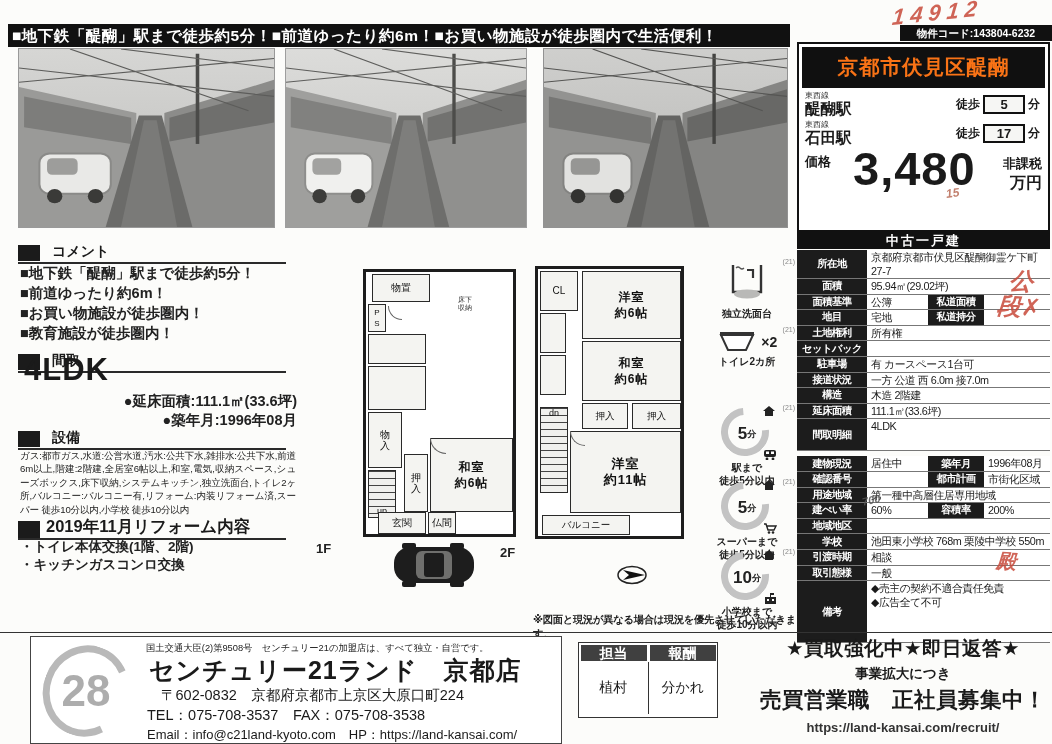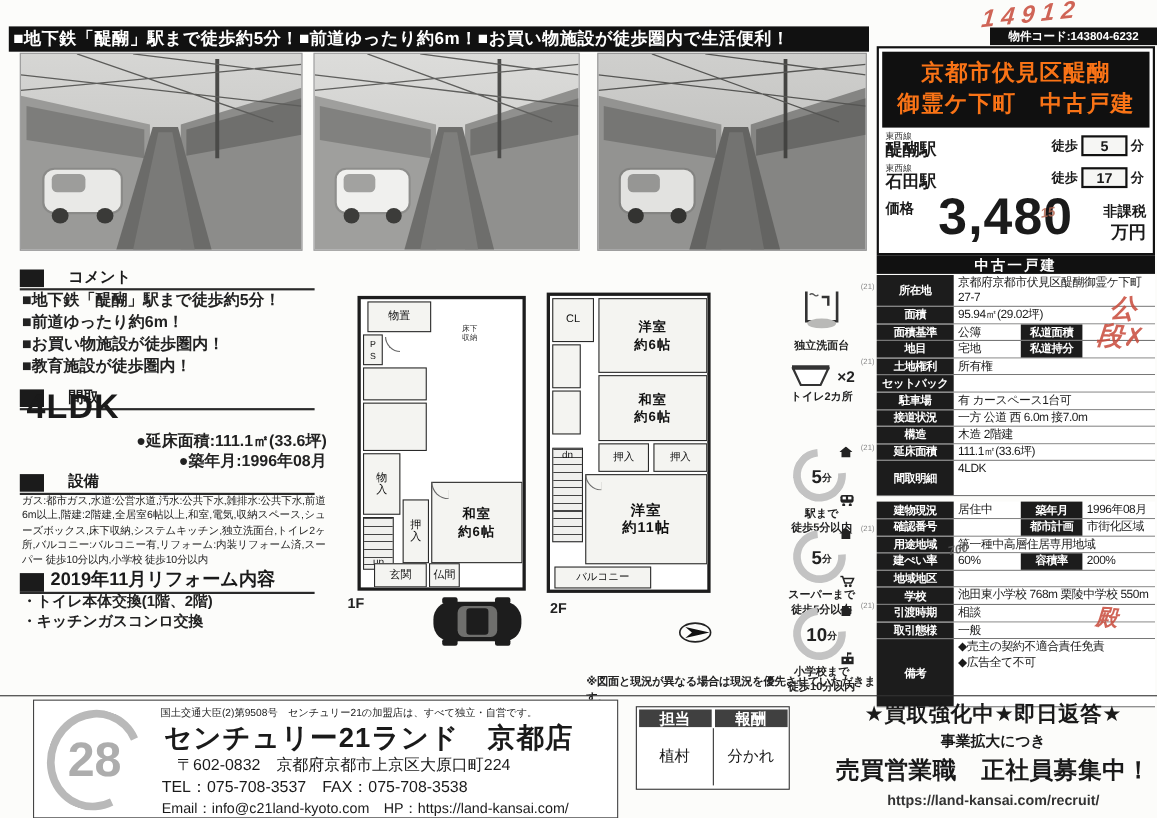--- a/index.html
+++ b/index.html
@@ -14,38 +14,38 @@
 
   
   .photo { position:absolute; top:48px; height:180px; border:1px solid #999; background:#cfcfcf; }
   .photo svg { width:100%; height:100%; display:block; }
   #photo-1 { left:18px;  width:257px; }
   #photo-2 { left:285px; width:242px; filter:brightness(1.03); }
   #photo-3 { left:543px; width:245px; filter:brightness(.95) contrast(1.05); }
 
   
   .sec-head { position:absolute; left:18px; width:268px; border-bottom:2px solid #2a2a2a;
-              font-weight:bold; font-size:14px; display:flex; align-items:flex-end; gap:22px; padding-bottom:1px;}
+              font-weight:bold; font-size:14px; display:flex; align-items:flex-end; gap:12px; padding-bottom:1px;}
   .sec-head .sq { width:22px; height:16px; background:#1b1b1b; display:inline-block; }
   .c-line { position:relative; font-weight:bold; font-size:14.5px; line-height:20px; color:#222; }
   #comment-lines { position:absolute; left:20px; top:263px; width:275px; }
   #madori-type { position:absolute; left:24px; top:352px; font-size:31px; font-weight:bold; letter-spacing:1px; }
   #madori-details { position:absolute; left:22px; top:392px; width:275px; }
   #madori-details .c-line { font-size:14.5px; line-height:19px;text-align:right; }
   #setsubi-text { position:absolute; left:20px; top:449px; width:276px; font-size:9.6px; line-height:13.4px;
                   color:#222; letter-spacing:-.2px; text-align:justify; }
   #reform-head { position:absolute; left:18px; top:516px; width:268px; border-bottom:2px solid #2a2a2a;
                  font-weight:bold; font-size:16.5px; display:flex; align-items:flex-end; gap:6px; }
   #reform-head .sq { width:22px; height:17px; background:#1b1b1b; }
   #reform-lines { position:absolute; left:20px; top:538px; width:275px; }
   #reform-lines .c-line { font-size:13.5px; line-height:18px; }
 
   
   #floorplan { position:absolute; left:300px; top:255px; width:395px; height:365px; }
-  .plan { position:absolute; border:3px solid #1d1d1d; background:#fff; }
+  .plan { position:absolute; border:3px solid #1d1d1d; background:#fff;margin-left:38px; }
   #plan-1f { left:25px; top:14px; width:153px; height:268px; }
   #plan-2f { left:197px; top:11px; width:149px; height:273px; }
   .room { position:absolute; border:1.6px solid #2a2a2a; background:#f4f4f1; display:flex;
           align-items:center; justify-content:center; text-align:center; font-size:10px;
           line-height:11.5px; white-space:pre-line; color:#111; overflow:hidden;}
   .room.big { font-size:13px; line-height:16px; font-weight:bold; letter-spacing:1px;}
   .tinytxt { position:absolute; font-size:7px; line-height:8px; color:#333; white-space:pre-line; text-align:center;}
   .stairs { background:repeating-linear-gradient(180deg,#444 0 1px,#f0f0ee 1px 7px); }
   .floor-label { position:absolute; font-size:13px; font-weight:bold; color:#222; }
   .arc { position:absolute; border-left:1px solid #666; border-bottom:1px solid #666;
@@ -379,21 +379,20 @@
     <div class="cap">小学校まで
 徒歩10分以内</div>
   </div>
 
   <div id="disclaimer">※図面と現況が異なる場合は現況を優先させていただきます。</div>
 
   <div id="code-strip">物件コード:143804-6232</div>
   <div id="right-box">
     <div id="title-box">
       <div>京都市伏見区醍醐</div>
-      <div>御霊ケ下町　中古戸建</div>
     </div>
     <div class="st-row">
       <div class="st-line">東西線</div>
       <div class="st-name">醍醐駅</div>
       <div class="st-right">
         <span>徒歩</span>
         <span class="st-minbox"><span class="fill"></span><span class="num" style="display:block">5</span></span>
         <span>分</span>
       </div>
     </div>

